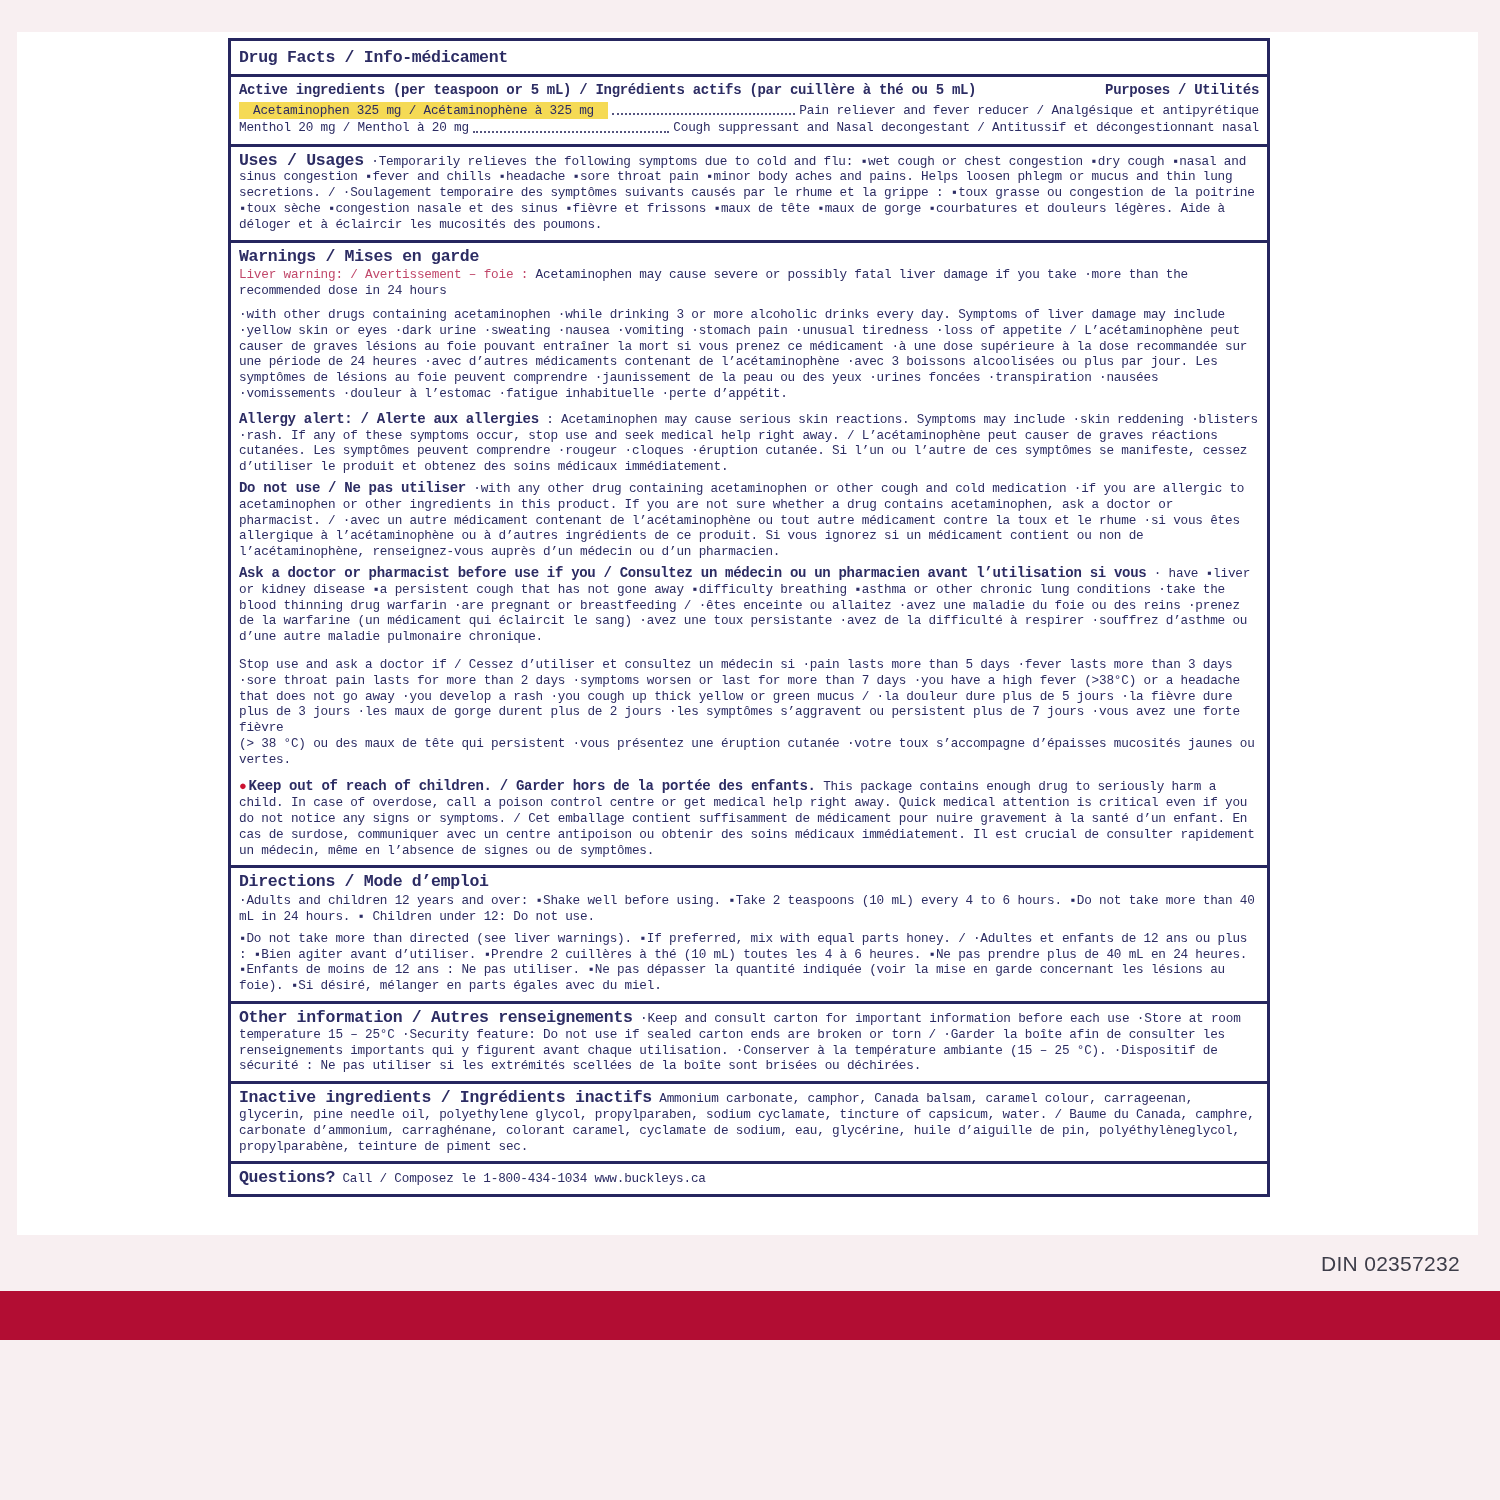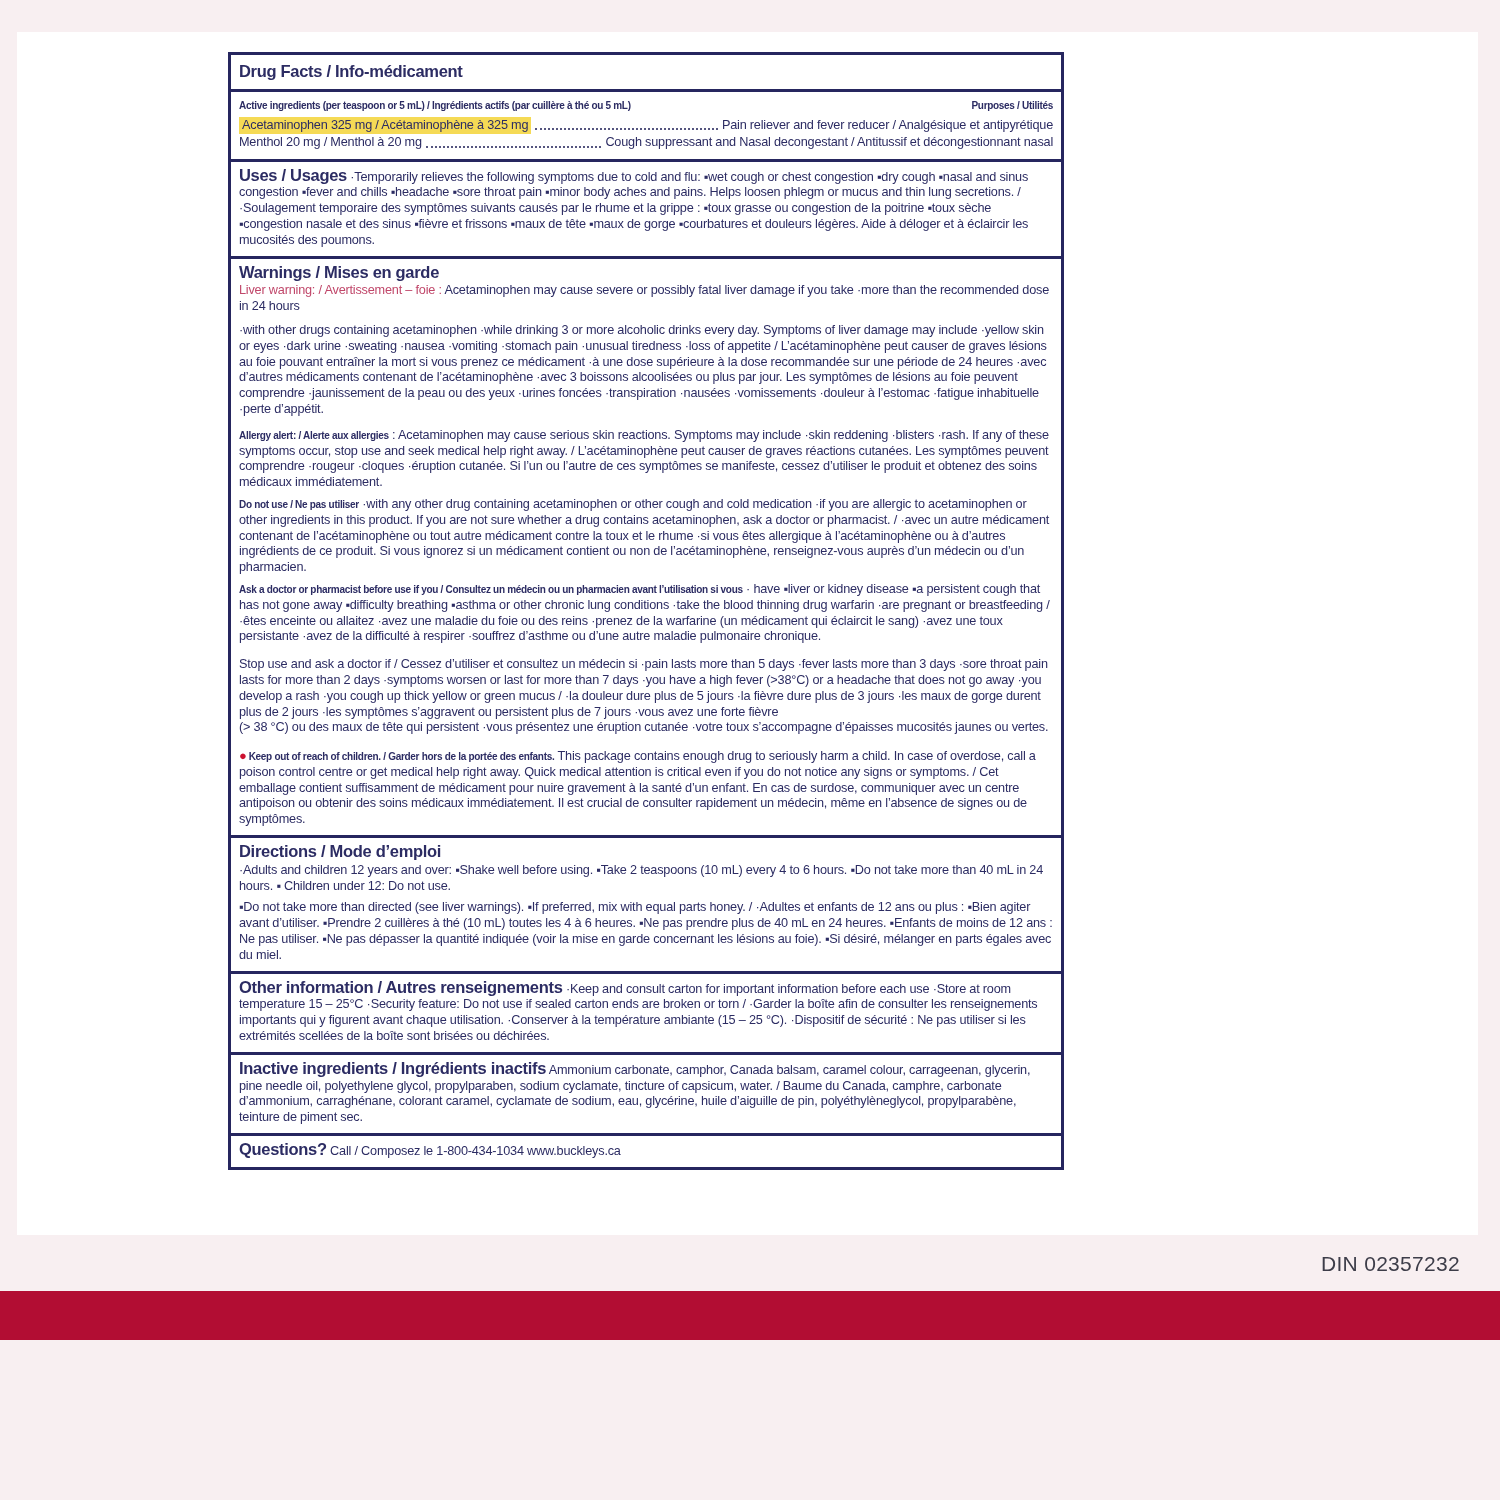--- a/index.html
+++ b/index.html
@@ -7,42 +7,42 @@
     width:1500px;height:1500px;position:relative;overflow:hidden;
     background:#f8eff1;
     font-family:"Liberation Sans", sans-serif;
     color:#2c2c63;
   }
   .white-panel{
     position:absolute;left:17px;top:32px;width:1461px;height:1203px;
     background:#ffffff;
   }
   .facts-box{
-    position:absolute;left:228px;top:52px;width:836px;box-sizing:border-box;
-    border:3px solid #26265f;background:#ffffff;
+    position:absolute;left:228px;top:38px;width:1042px;box-sizing:border-box;
+    border:3px solid #26265f;background:#ffffff;font-family:Liberation Mono, monospace;
   }
   .sec{
     padding:6px 8px 7px 8px;
     border-top:3px solid #26265f;
     font-size:12.7px;line-height:15.8px;letter-spacing:-0.2px;
   }
   .sec:first-child{border-top:none;}
   .sec-title{padding:9px 8px 7px 8px;}
   .h-big{font-weight:bold;font-size:16.5px;letter-spacing:-0.3px;}
-  .h-sub{font-weight:bold;font-size:10px;letter-spacing:-0.3px;}
+  .h-sub{font-weight:bold;font-size:14px;letter-spacing:-0.3px;}
   .para{margin:0 0 6px 0;}
   .para:last-child{margin-bottom:0;}
   .head-mb{margin-bottom:3px;}
   
   .ai-head{display:flex;justify-content:space-between;margin-bottom:3px;}
   .ai-row{display:flex;align-items:flex-end;line-height:17.5px;}
   .ai-name{white-space:nowrap;}
   .ai-purpose{white-space:nowrap;text-align:right;}
   .leader{flex:1 1 auto;border-bottom:2px dotted #55557f;margin:0 4px 4px 4px;min-width:20px;}
-  .hl{background:#f5da55;padding:0 3px;}
+  .hl{background:#f5da55;padding:0 14px;}
   .red-label{color:#c0476a;}
   .red-dot{color:#cc1130;font-size:13px;margin-right:2px;}
   .din{
     position:absolute;top:1252px;right:40px;
     font-size:21px;color:#3d3d49;letter-spacing:0.3px;
   }
   .red-bar{
     position:absolute;left:0;top:1291px;width:1500px;height:49px;
     background:#b20d33;
   }

